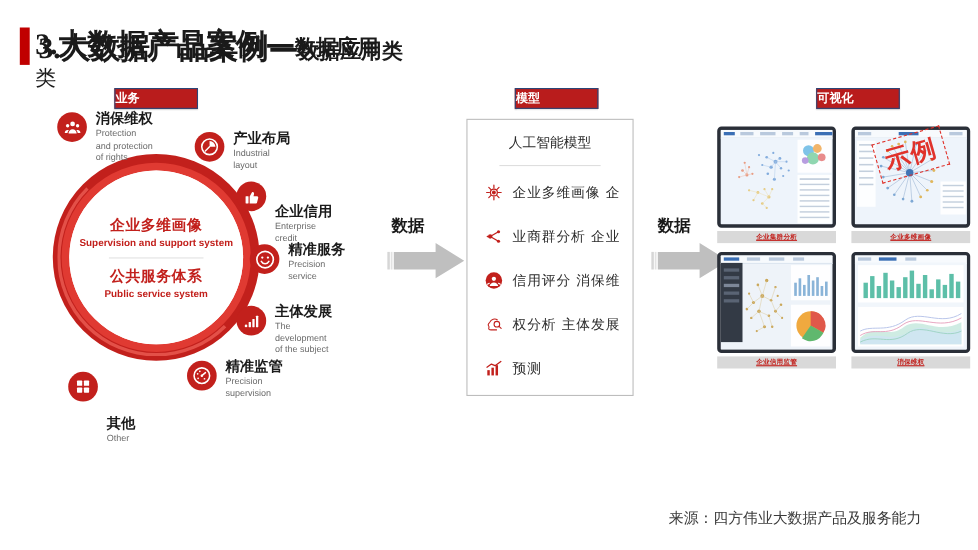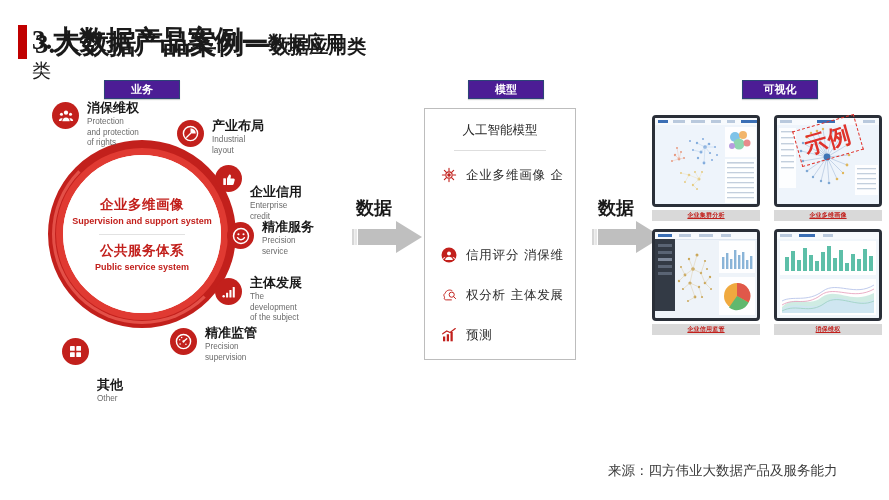--- a/index.html
+++ b/index.html
@@ -17,22 +17,22 @@
   .title-bar{position:absolute;left:0px;top:3px;width:9px;height:34px;background:#C00000;}
   .title-line{position:absolute;left:14px;top:0px;white-space:nowrap;}
   .t-num{font-size:27px;font-weight:bold;color:#1a1a1a;font-family:"Liberation Serif","DejaVu Serif",serif;}
   .t-main{font-size:27px;font-weight:bold;color:#1a1a1a;font-family:"DejaVu Sans",sans-serif;}
   .t-sub{font-size:19px;font-weight:bold;color:#1a1a1a;font-family:"DejaVu Sans",sans-serif;}
   .t-shadow{position:absolute;left:17px;top:4px;white-space:nowrap;color:#cfcfcf;z-index:-1;}
   .title-line2{position:absolute;left:14px;top:36px;font-size:19px;color:#1a1a1a;font-family:"DejaVu Sans",sans-serif;}
 
   
   .tag{
-    position:absolute;height:17px;line-height:17px;text-align:center;
-    background:#4c1d95;color:#ffffff;font-size:11px;font-weight:bold;
+    position:absolute;height:17px;line-height:17px;text-align:left;
+    background:#b91c1c;color:#ffffff;font-size:11px;font-weight:bold;
     font-family:"DejaVu Sans",sans-serif;border:1px solid #2c4577;
     box-shadow:0 1px 1px rgba(0,0,0,.18);
   }
   #tag-ywu{left:104px;top:80px;width:74px;}
   #tag-mx{left:468px;top:80px;width:74px;}
   #tag-ksh{left:742px;top:80px;width:74px;}
 
   
   .circle-zone{position:absolute;left:22px;top:98px;width:350px;height:280px;}
 
@@ -70,21 +70,21 @@
     background:#C2201C;color:#fff;display:flex;align-items:center;justify-content:center;
     font-size:14px;line-height:1;
   }
   .ico svg{display:block;}
   .lbl{position:absolute;}
   .lbl .cn{font-size:13px;font-weight:bold;color:#1a1a1a;white-space:nowrap;font-family:"DejaVu Sans",sans-serif;}
   .lbl .en{font-size:8.2px;color:#6b6b6b;line-height:1.28;font-family:"Liberation Sans",sans-serif;max-width:98px;}
 
   
   .arrow-grp{position:absolute;}
-  .arrow-lbl{position:absolute;font-size:18px;font-weight:bold;color:#1a1a1a;
+  .arrow-lbl{position:absolute;font-size:15px;font-weight:bold;color:#1a1a1a;
     font-family:"DejaVu Sans",sans-serif;white-space:nowrap;}
   .arrow-body{position:absolute;}
 
   
   .model-panel{
     position:absolute;left:424px;top:108px;width:152px;height:252px;
     border:1px solid #bdbdbd;background:#ffffff;box-sizing:border-box;
   }
   .model-title{position:absolute;left:424px;top:122px;width:152px;text-align:center;
     font-size:12.5px;color:#2b2b2b;font-family:"DejaVu Sans",sans-serif;}
@@ -293,20 +293,31 @@
       <span class="micon">
         <svg width="18" height="18" viewBox="0 0 24 24" fill="none" stroke="#C2201C" stroke-width="1.5">
           <circle cx="12" cy="12" r="4.2"></circle>
             <circle cx="12" cy="12" r="1.6" fill="#C2201C"></circle>
           <path d="M12 3.2v3.4M12 17.4v3.4M3.2 12h3.4M17.4 12h3.4M5.8 5.8l2.4 2.4M15.8 15.8l2.4 2.4M18.2 5.8l-2.4 2.4M8.2 15.8l-2.4 2.4" stroke-linecap="round"></path>
         </svg>
       </span>
       <span class="mtxt">企业多维画像 企</span>
     </div>
 
+    <div class="mrow" style="left:15px;top:44px;">
+      <span class="micon">
+        <svg width="18" height="18" viewBox="0 0 24 24">
+          <path d="M7.5 12 L17 6.5 M7.5 12 L17 17.5 M7.5 12 L4 12" stroke="#C2201C" stroke-width="1.6" fill="none" stroke-linecap="round"></path>
+          <circle cx="7.5" cy="12" r="2.6" fill="#C2201C"></circle>
+          <circle cx="17.6" cy="6.2" r="1.9" fill="#C2201C"></circle>
+          <circle cx="17.6" cy="17.8" r="1.9" fill="#C2201C"></circle>
+        </svg>
+      </span>
+      <span class="mtxt">业商群分析 企业</span>
+    </div>
 
     <div class="mrow" style="left:15px;top:84px;">
       <span class="micon">
         <svg width="18" height="18" viewBox="0 0 24 24">
           <circle cx="12" cy="12" r="10" fill="#C2201C"></circle>
           <circle cx="12" cy="10" r="2.6" fill="#ffffff"></circle>
           <path d="M6.8 18.6c.6-2.6 2.7-4.2 5.2-4.2s4.6 1.6 5.2 4.2z" fill="#ffffff"></path>
           <path d="M4.2 16.6l2.2-1.2M19.8 16.6l-2.2-1.2" stroke="#ffffff" stroke-width="1.3" stroke-linecap="round"></path>
         </svg>
       </span>

